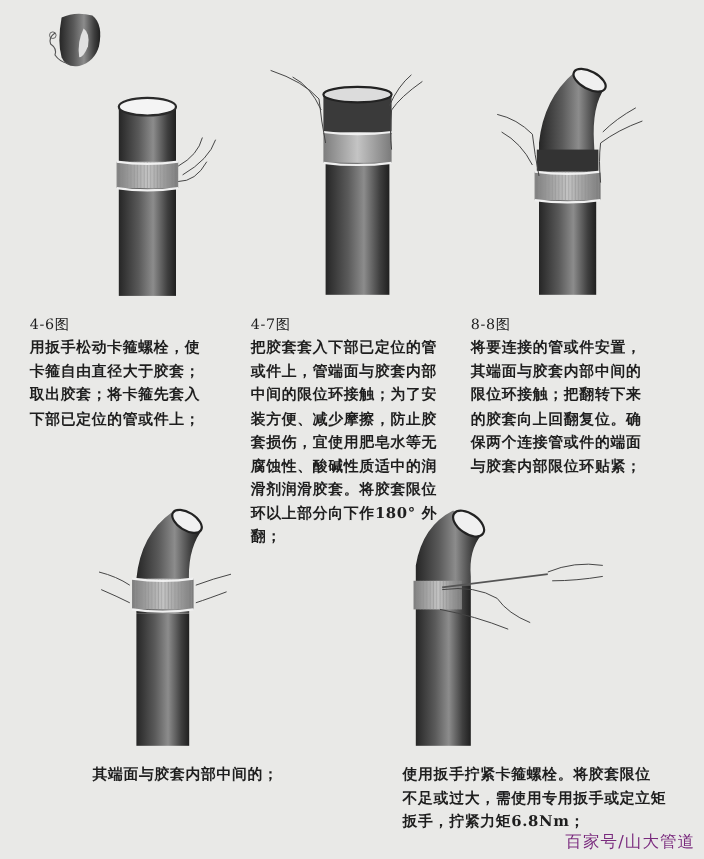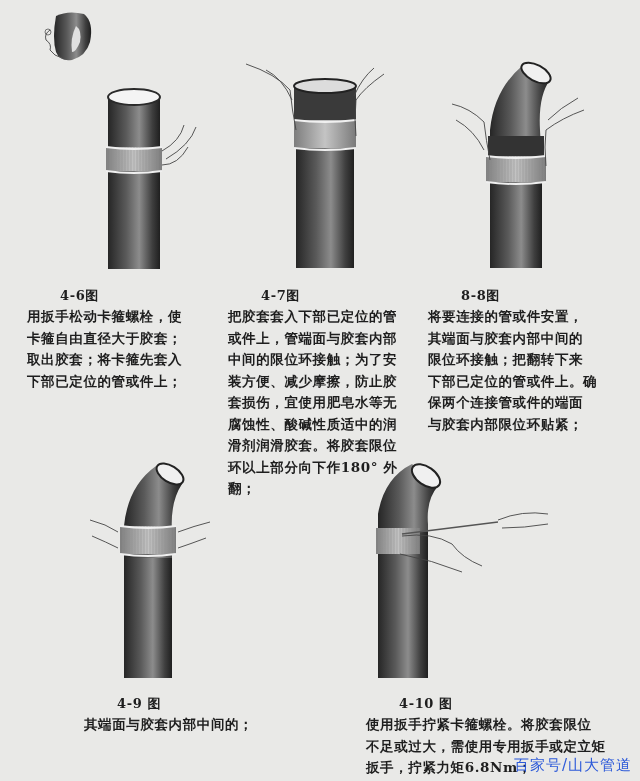--- a/index.html
+++ b/index.html
@@ -6,25 +6,25 @@
   body {
     width: 640px; height: 781px; overflow: hidden;
     background: #e9e9e7;
     font-family: "DejaVu Serif", "Liberation Serif", serif;
     color: #1e1e1e;
     position: relative;
   }
   .panel { position: absolute; }
   .illus { position: absolute; }
   .caption { position: absolute; font-size: 13.5px; line-height: 21.5px; letter-spacing: 0.6px; font-weight: bold; }
-  .caption .fig { font-weight: bold; font-size: 13px; display: block; line-height: 20px; margin-left: 33px; }
+  .caption .fig { font-weight: normal; font-size: 13px; display: block; line-height: 20px; }
   .caption .body { white-space: pre-line; display: block; }
   .watermark {
     position: absolute; right: 8px; bottom: 6px;
-    color: #1d4ed8; font-family: "DejaVu Sans", sans-serif; font-size: 15px; letter-spacing: 1px;
+    color: #701a75; font-family: "DejaVu Sans", sans-serif; font-size: 15px; letter-spacing: 1px;
     opacity: 0.92;
   }
 </style>
 </head>
 <body>
 
 <svg width="0" height="0" style="position:absolute">
   <defs>
     <linearGradient id="pipeGrad" x1="0" x2="1" y1="0" y2="0">
       <stop offset="0" stop-color="#262626"></stop>
@@ -106,56 +106,54 @@
     <path d="M36 96 Q66 100 96 96" stroke="#f0f0f0" stroke-width="2" fill="none"></path>
     <path d="M36 122 Q66 126 96 122" stroke="#f0f0f0" stroke-width="2" fill="none"></path>
     <path d="M2 44 Q20 48 34 62 Q36 80 40 100 M6 60 Q24 70 34 90" stroke="#444" stroke-width="0.9" fill="none"></path>
     <path d="M134 50 Q112 58 96 70 Q94 86 96 106 M128 38 Q110 48 98 60" stroke="#444" stroke-width="0.9" fill="none"></path>
   </svg>
   <div class="caption" style="left:428px;top:286px;width:200px">
     <span class="fig">8-8图</span>
     <span class="body">将要连接的管或件安置，
 其端面与胶套内部中间的
 限位环接触；把翻转下来
-下部已定位的管或件上。确
+的胶套向上回翻复位。确
 保两个连接管或件的端面
 与胶套内部限位环贴紧；</span>
   </div>
 </div>
 
 <div class="panel">
   <svg class="illus" style="left:86px;top:462px" width="130" height="218" viewBox="0 0 130 218">
     <rect x="38" y="96" width="48" height="120" fill="url(#pipeGrad)"></rect>
     <path d="M38 96 L38 64 Q42 24 70 4 L96 22 Q84 40 86 70 L86 96 Z" fill="url(#pipeGrad)"></path>
     <ellipse cx="84" cy="12" rx="15" ry="8" transform="rotate(32 84 12)" fill="#f0f0f0" stroke="#222" stroke-width="2"></ellipse>
     <rect x="34" y="64" width="56" height="28" fill="url(#bandGrad)"></rect>
     <rect x="34" y="64" width="56" height="28" fill="url(#ribs)" opacity="0.6"></rect>
     <path d="M34 64 Q62 68 90 64" stroke="#f0f0f0" stroke-width="2" fill="none"></path>
     <path d="M34 92 Q62 96 90 92" stroke="#f0f0f0" stroke-width="2" fill="none"></path>
     <path d="M4 58 Q20 62 32 70 M6 74 Q20 80 32 86" stroke="#444" stroke-width="0.9" fill="none"></path>
     <path d="M124 60 Q108 64 92 70 M120 76 Q104 82 92 86" stroke="#444" stroke-width="0.9" fill="none"></path>
   </svg>
   <div class="caption" style="left:84px;top:694px;width:200px">
-    <span class="fig">4-9 图</span>
     <span class="body">其端面与胶套内部中间的；</span>
   </div>
 </div>
 
 <div class="panel">
   <svg class="illus" style="left:372px;top:462px" width="180" height="218" viewBox="0 0 180 218">
     <rect x="6" y="70" width="50" height="146" fill="url(#pipeGrad)"></rect>
     <path d="M6 70 L6 52 Q12 16 40 2 L66 24 Q54 38 56 62 L56 70 Z" fill="url(#pipeGrad)"></path>
     <ellipse cx="54" cy="14" rx="16" ry="9" transform="rotate(35 54 14)" fill="#f0f0f0" stroke="#222" stroke-width="2"></ellipse>
     <rect x="4" y="66" width="44" height="26" fill="url(#bandGrad)"></rect>
     <rect x="4" y="66" width="44" height="26" fill="url(#ribs)" opacity="0.6"></rect>
     <path d="M30 72 L126 60" stroke="#555" stroke-width="1.6"></path>
     <path d="M126 58 Q150 48 176 52 M130 66 Q152 66 176 62" stroke="#444" stroke-width="0.9" fill="none"></path>
     <path d="M30 74 Q60 70 80 82 Q90 96 110 104 M28 92 Q60 98 90 110" stroke="#444" stroke-width="0.9" fill="none"></path>
   </svg>
   <div class="caption" style="left:366px;top:694px;width:270px">
-    <span class="fig">4-10 图</span>
     <span class="body">使用扳手拧紧卡箍螺栓。将胶套限位
 不足或过大，需使用专用扳手或定立矩
 扳手，拧紧力矩6.8Nm；</span>
   </div>
 </div>
 
 <div class="watermark">百家号/山大管道</div>
 
 </body></html>

